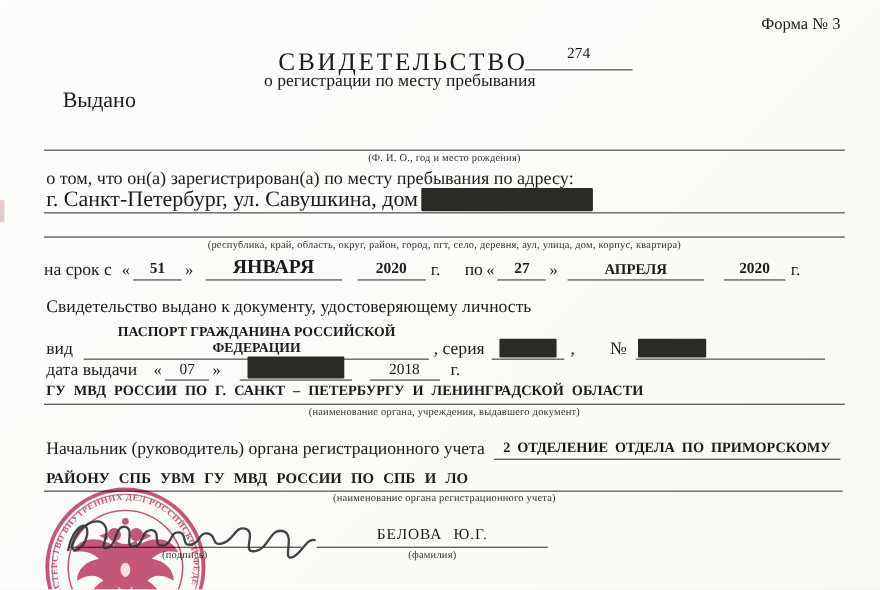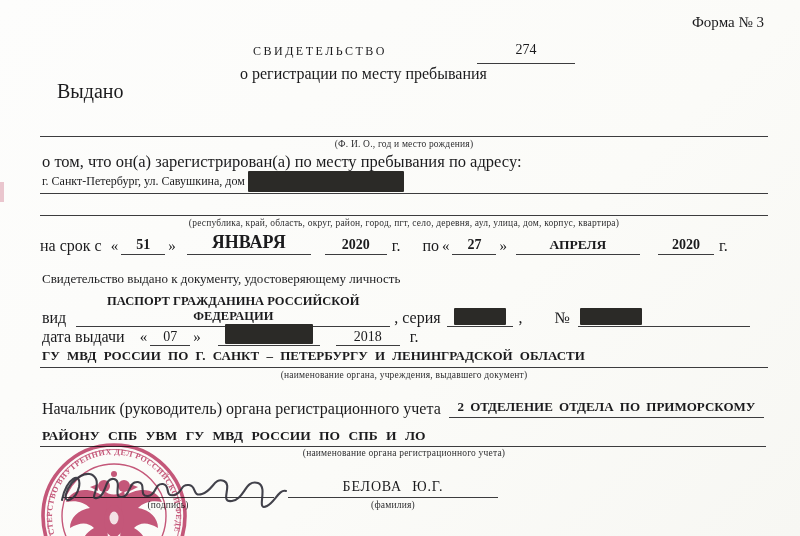--- a/index.html
+++ b/index.html
@@ -20,32 +20,32 @@
 </style>
 </head>
 <body>
 
 <div class="page">
 
   <div class="abs" style="left:0;top:182;left:0px;top:182px;width:4px;height:20px;background:#eac6ce;"></div>
 
   <div class="abs" style="right:36px;top:14px;font-size:15px;">Форма № 3</div>
 
-  <div class="abs" style="left:253px;top:44px;font-size:12px;letter-spacing:2.5px;">СВИДЕТЕЛЬСТВО</div>
+  <div class="abs" style="left:253px;top:44px;font-size:23px;letter-spacing:2.5px;">СВИДЕТЕЛЬСТВО</div>
   <div class="abs uline cell" style="left:477px;top:42px;width:98px;height:21px;font-size:14px;">274</div>
   <div class="abs" style="left:240px;top:65px;font-size:16px;">о регистрации по месту пребывания</div>
 
   <div class="abs" style="left:57px;top:80px;font-size:20px;">Выдано</div>
   <div class="abs topline" style="left:40px;top:136px;width:728px;"></div>
   <div class="abs cap" style="left:40px;top:139px;width:728px;">(Ф. И. О., год и место рождения)</div>
 
   <div class="abs" style="left:42px;top:152px;font-size:16.5px;">о том, что он(а) зарегистрирован(а) по месту пребывания по адресу:</div>
 
   <div class="abs row" style="left:42px;top:170px;height:22px;align-items:center;">
-    <span style="font-size:12px;">г. Санкт-Петербург, ул. Савушкина, дом</span>
+    <span style="font-size:20px;">г. Санкт-Петербург, ул. Савушкина, дом</span>
     <span class="redact" style="width:156px;height:21px;margin-left:3px;"></span>
   </div>
   <div class="abs topline" style="left:40px;top:193px;width:728px;border-top-width:1.6px;"></div>
   <div class="abs topline" style="left:40px;top:215px;width:728px;"></div>
   <div class="abs cap" style="left:40px;top:218px;width:728px;">(республика, край, область, округ, район, город, пгт, село, деревня, аул, улица, дом, корпус, квартира)</div>
 
   <div class="abs row" style="left:40px;top:232px;width:724px;font-size:16px;">
     <span style="margin-right:6px;">на срок с</span>
     <span class="q">«</span>
     <span class="uline cell val" style="width:44px;">51</span>
@@ -55,21 +55,21 @@
     <span style="margin-left:5px;">г.</span>
     <span style="margin-left:22px;">по</span>
     <span class="q">«</span>
     <span class="uline cell val" style="width:44px;">27</span>
     <span class="q">»</span>
     <span class="uline cell val" style="width:124px;margin-left:6px;font-size:13.5px;">АПРЕЛЯ</span>
     <span class="uline cell val" style="width:56px;margin-left:18px;">2020</span>
     <span style="margin-left:5px;">г.</span>
   </div>
 
-  <div class="abs" style="left:42px;top:271px;font-size:13px;">Свидетельство выдано к документу, удостоверяющему личность</div>
+  <div class="abs" style="left:42px;top:271px;font-size:16px;">Свидетельство выдано к документу, удостоверяющему личность</div>
 
   <div class="abs row" style="left:42px;top:294px;font-size:16px;">
     <span style="margin-right:10px;">вид</span>
     <span class="uline cell bcaps" style="width:314px;font-size:12.5px;padding-bottom:2px;">ПАСПОРТ ГРАЖДАНИНА РОССИЙСКОЙ ФЕДЕРАЦИИ</span>
     <span style="margin-left:4px;">, серия</span>
     <span class="uline row" style="width:66px;margin-left:6px;height:20px;align-items:center;justify-content:center;">
       <span class="redact" style="width:52px;height:17px;"></span>
     </span>
     <span style="margin-left:6px;">,</span>
     <span style="margin-left:32px;">№</span>

